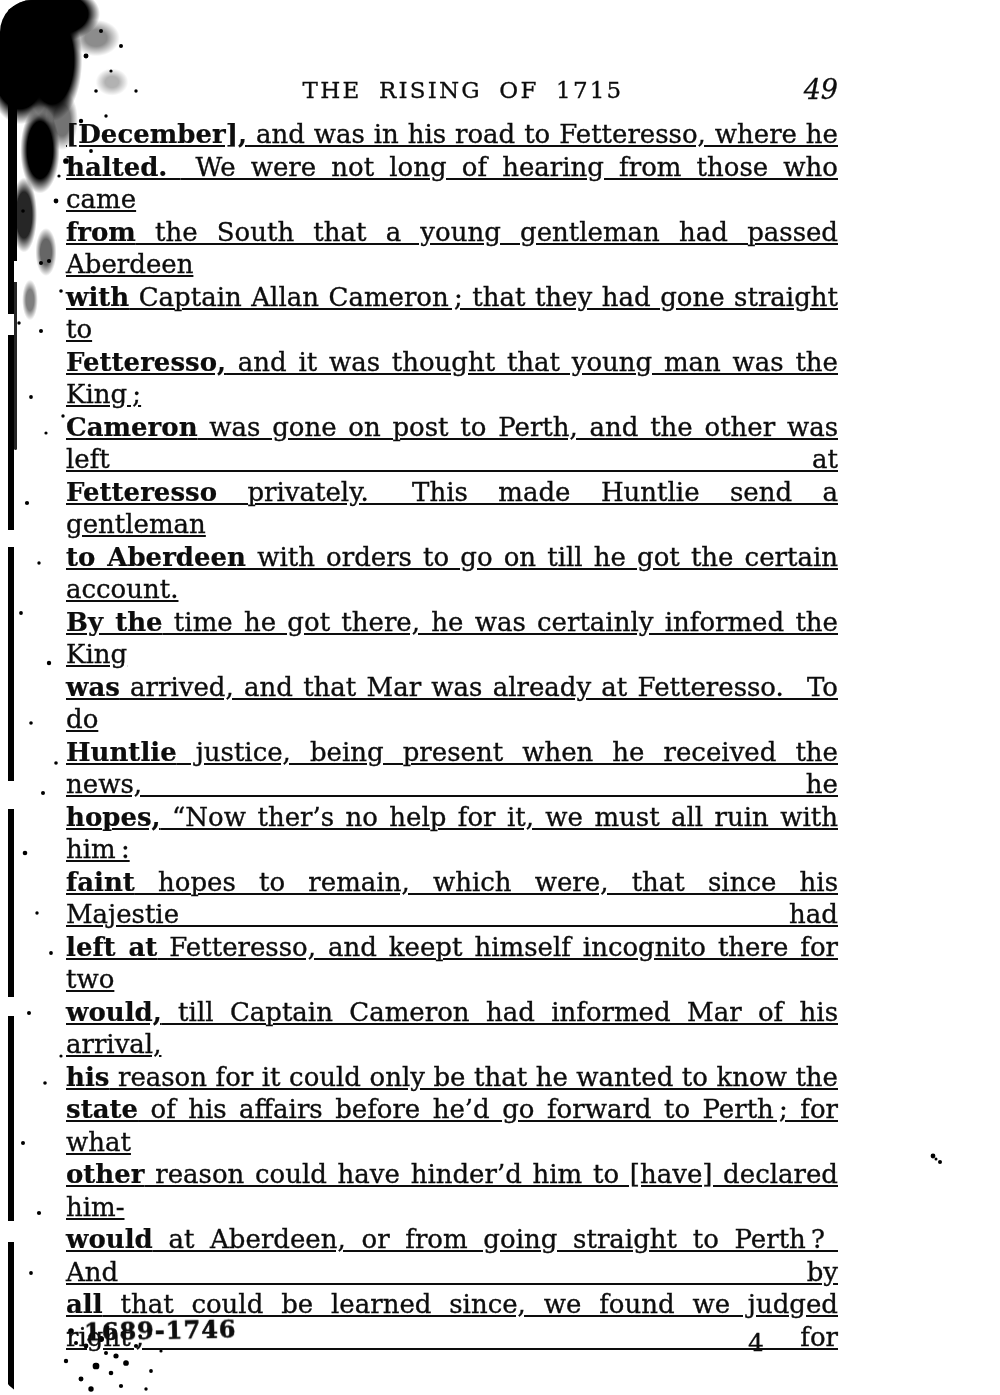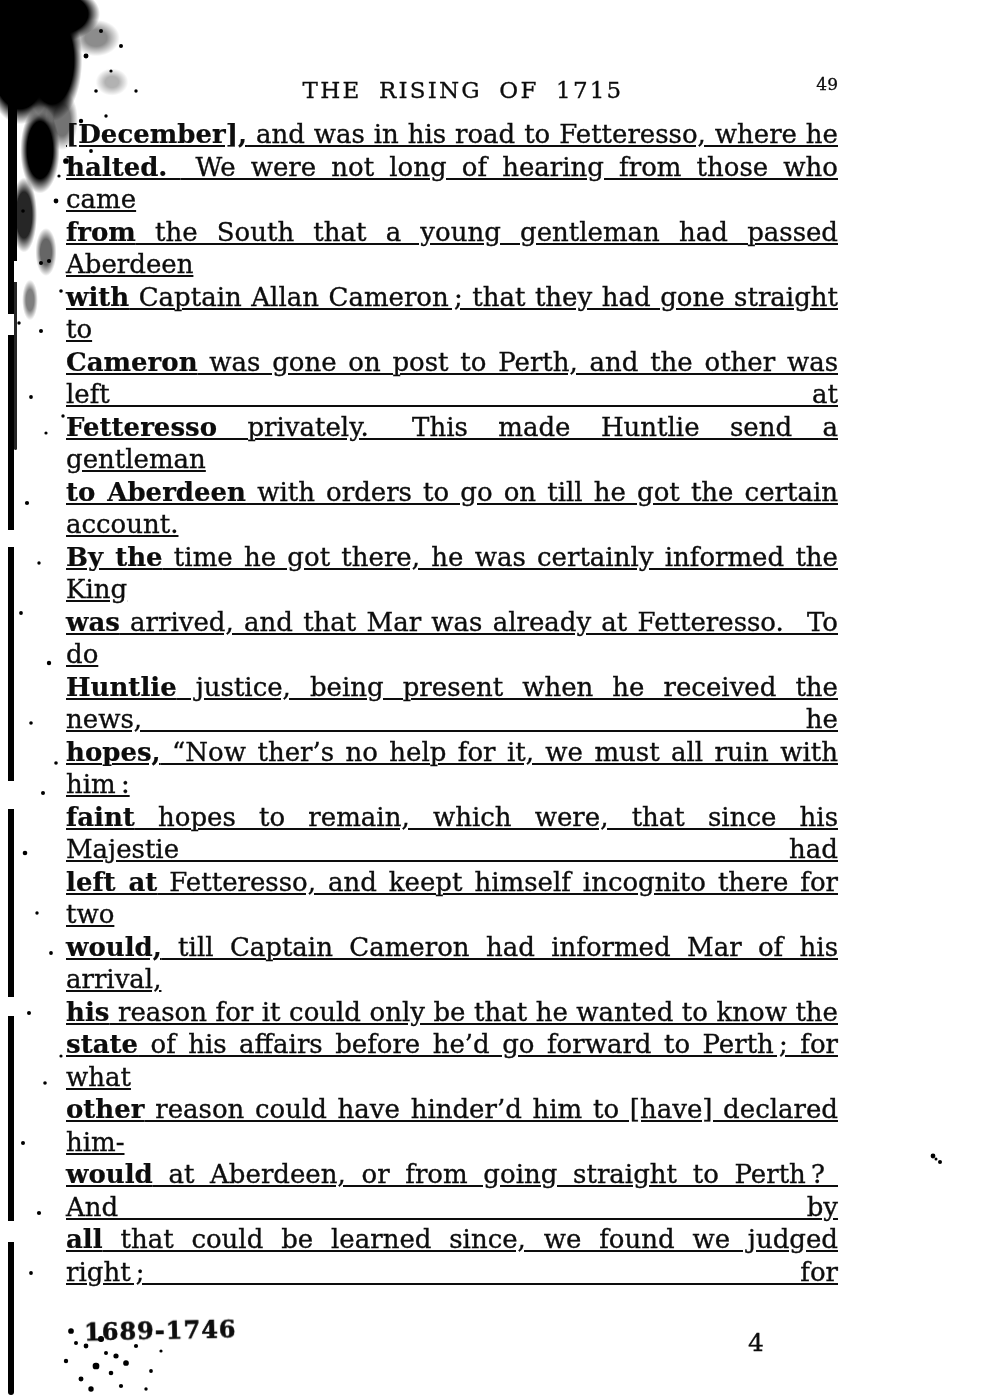--- a/index.html
+++ b/index.html
@@ -1,28 +1,28 @@
 <!DOCTYPE html>
 <html><head>
 <meta charset="utf-8">
 <title>Scanned book page</title>
 <style>
   html,body{margin:0;padding:0;background:#ffffff;}
   .page{
     position:relative;width:1000px;height:1395px;background:#fff;overflow:hidden;
-    font-family:"DejaVu Serif","Liberation Serif",serif;color:#0d0d0d;
+    font-family:"DejaVu Serif","Liberation Serif",serif;color:#0d0d0d;border-radius:32px;
   }
   
   .header{position:absolute;left:66px;top:74px;width:772px;height:34px;}
   .running-title{
     position:absolute;left:0;right:0;top:3px;text-align:center;text-indent:22px;
     font-size:23px;letter-spacing:2.2px;word-spacing:8px;
     -webkit-text-stroke:0.3px #0d0d0d;
   }
-  .page-number{position:absolute;right:0;top:0;font-size:17px;-webkit-text-stroke:0.3px #0d0d0d;}
+  .page-number{position:absolute;right:0;top:0;font-size:27px;font-style:italic;-webkit-text-stroke:0.3px #0d0d0d;}
   
   .body{position:absolute;left:66px;top:118px;width:772px;font-size:26px;line-height:32.5px;}
   .line{
     text-align:justify;text-align-last:justify;text-decoration:underline;
     -webkit-text-stroke:0.35px #0d0d0d;
   }
   .ink{font-weight:bold;-webkit-text-stroke:0.2px #000;}
   
   .footer-left{
     position:absolute;left:84px;top:1316px;font-size:24px;font-weight:bold;
@@ -113,20 +113,21 @@
   <div class="header">
     <span class="running-title">THE RISING OF 1715</span>
     <span class="page-number">49</span>
   </div>
 
   <div class="body">
       <div class="line"><span class="ink">[December],</span> and was in his road to Fetteresso, where he</div>
       <div class="line"><span class="ink">halted. </span> We were not long of hearing from those who came</div>
       <div class="line"><span class="ink">from</span> the South that a young gentleman had passed Aberdeen</div>
       <div class="line"><span class="ink">with</span> Captain Allan Cameron ; that they had gone straight to</div>
+      <div class="line"><span class="ink">Fetteresso,</span> and it was thought that young man was the King ;</div>
       <div class="line"><span class="ink">Cameron</span> was gone on post to Perth, and the other was left at</div>
       <div class="line"><span class="ink">Fetteresso</span> privately.  This made Huntlie send a gentleman</div>
       <div class="line"><span class="ink">to Aberdeen</span> with orders to go on till he got the certain account.</div>
       <div class="line"><span class="ink">By the</span> time he got there, he was certainly informed the King</div>
       <div class="line"><span class="ink">was</span> arrived, and that Mar was already at Fetteresso.  To do</div>
       <div class="line"><span class="ink">Huntlie</span> justice, being present when he received the news, he</div>
       <div class="line"><span class="ink">hopes,</span> “Now ther’s no help for it, we must all ruin with him :</div>
       <div class="line"><span class="ink">faint</span> hopes to remain, which were, that since his Majestie had</div>
       <div class="line"><span class="ink">left at</span> Fetteresso, and keept himself incognito there for two</div>
       <div class="line"><span class="ink">would,</span> till Captain Cameron had informed Mar of his arrival,</div>

